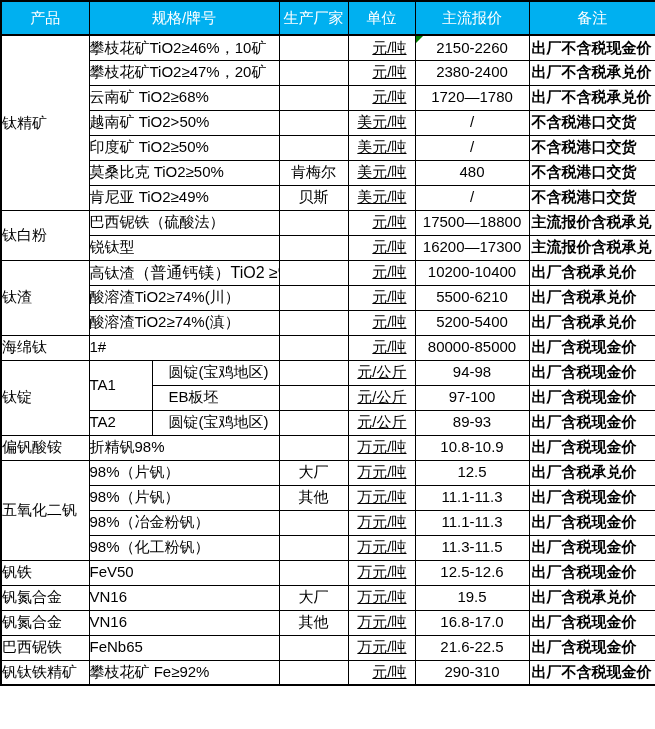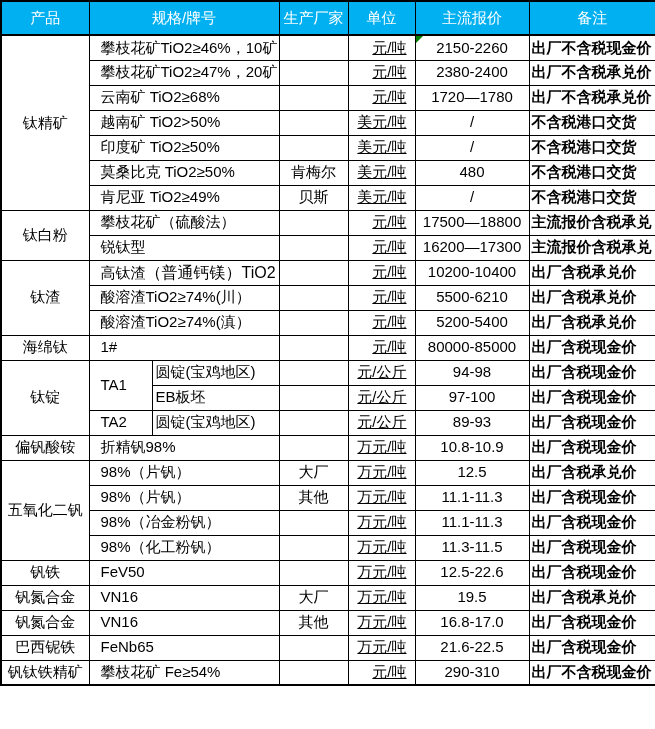--- a/index.html
+++ b/index.html
@@ -29,23 +29,23 @@
     vertical-align:middle;
   }
   thead th {
     background:var(--header-bg);
     color:var(--header-fg);
     font-weight:normal;
     text-align:center;
     height:34px;
     border-bottom:2px solid var(--border);
   }
-  td.product { text-align:center; }
-  td.spec    { text-align:left; padding-left:11px;margin-left:11px; }
-  td.spec2   { text-align:left; padding-left:3px; }
+  td.product { }
+  td.spec    { text-align:left; padding-left:0;margin-left:11px; }
+  td.spec2   { text-align:left; padding-left:16px; }
   td.mfr     { text-align:center; }
   td.unit    { text-align:right; padding-right:8px;text-decoration:underline; }
   td.price-cell { text-align:center; position:relative; }
   td.note    { text-align:left; padding-left:2px;font-weight:bold; }
   span.small { font-size:16px; }
   span.marker {
     position:absolute; top:0; left:0; display:block;
     width:0; height:0;
     border-top:7px solid var(--marker);
     border-right:7px solid transparent;
@@ -120,21 +120,21 @@
       </tr>
       <tr>
         <td colspan="2" class="spec"><span>肯尼亚 TiO2≥49%</span></td>
         <td class="mfr"><span>贝斯</span></td>
         <td class="unit"><span>美元/吨</span></td>
         <td class="price-cell"><span>/</span></td>
         <td class="note"><span>不含税港口交货</span></td>
       </tr>
       <tr>
         <td rowspan="2" class="product"><span>钛白粉</span></td>
-        <td colspan="2" class="spec"><span>攀枝花矿（硫酸法）</span></td>
+        <td colspan="2" class="spec"><span>巴西铌铁（硫酸法）</span></td>
         <td class="mfr"><span></span></td>
         <td class="unit"><span>元/吨</span></td>
         <td class="price-cell"><span>17500—18800</span></td>
         <td class="note"><span>主流报价含税承兑</span></td>
       </tr>
       <tr>
         <td colspan="2" class="spec"><span>锐钛型</span></td>
         <td class="mfr"><span></span></td>
         <td class="unit"><span>元/吨</span></td>
         <td class="price-cell"><span>16200—17300</span></td>
@@ -229,21 +229,21 @@
         <td class="mfr"><span></span></td>
         <td class="unit"><span>万元/吨</span></td>
         <td class="price-cell"><span>11.3-11.5</span></td>
         <td class="note"><span>出厂含税现金价</span></td>
       </tr>
       <tr>
         <td class="product"><span>钒铁</span></td>
         <td colspan="2" class="spec"><span>FeV50</span></td>
         <td class="mfr"><span></span></td>
         <td class="unit"><span>万元/吨</span></td>
-        <td class="price-cell"><span>12.5-22.6</span></td>
+        <td class="price-cell"><span>12.5-12.6</span></td>
         <td class="note"><span>出厂含税现金价</span></td>
       </tr>
       <tr>
         <td class="product"><span>钒氮合金</span></td>
         <td colspan="2" class="spec"><span>VN16</span></td>
         <td class="mfr"><span>大厂</span></td>
         <td class="unit"><span>万元/吨</span></td>
         <td class="price-cell"><span>19.5</span></td>
         <td class="note"><span>出厂含税承兑价</span></td>
       </tr>
@@ -258,20 +258,20 @@
       <tr>
         <td class="product"><span>巴西铌铁</span></td>
         <td colspan="2" class="spec"><span>FeNb65</span></td>
         <td class="mfr"><span></span></td>
         <td class="unit"><span>万元/吨</span></td>
         <td class="price-cell"><span>21.6-22.5</span></td>
         <td class="note"><span>出厂含税现金价</span></td>
       </tr>
       <tr>
         <td class="product"><span>钒钛铁精矿</span></td>
-        <td colspan="2" class="spec"><span>攀枝花矿 Fe≥54%</span></td>
+        <td colspan="2" class="spec"><span>攀枝花矿 Fe≥92%</span></td>
         <td class="mfr"><span></span></td>
         <td class="unit"><span>元/吨</span></td>
         <td class="price-cell"><span>290-310</span></td>
         <td class="note"><span>出厂不含税现金价</span></td>
       </tr>
     </tbody>
 </table>
 
 </body></html>

